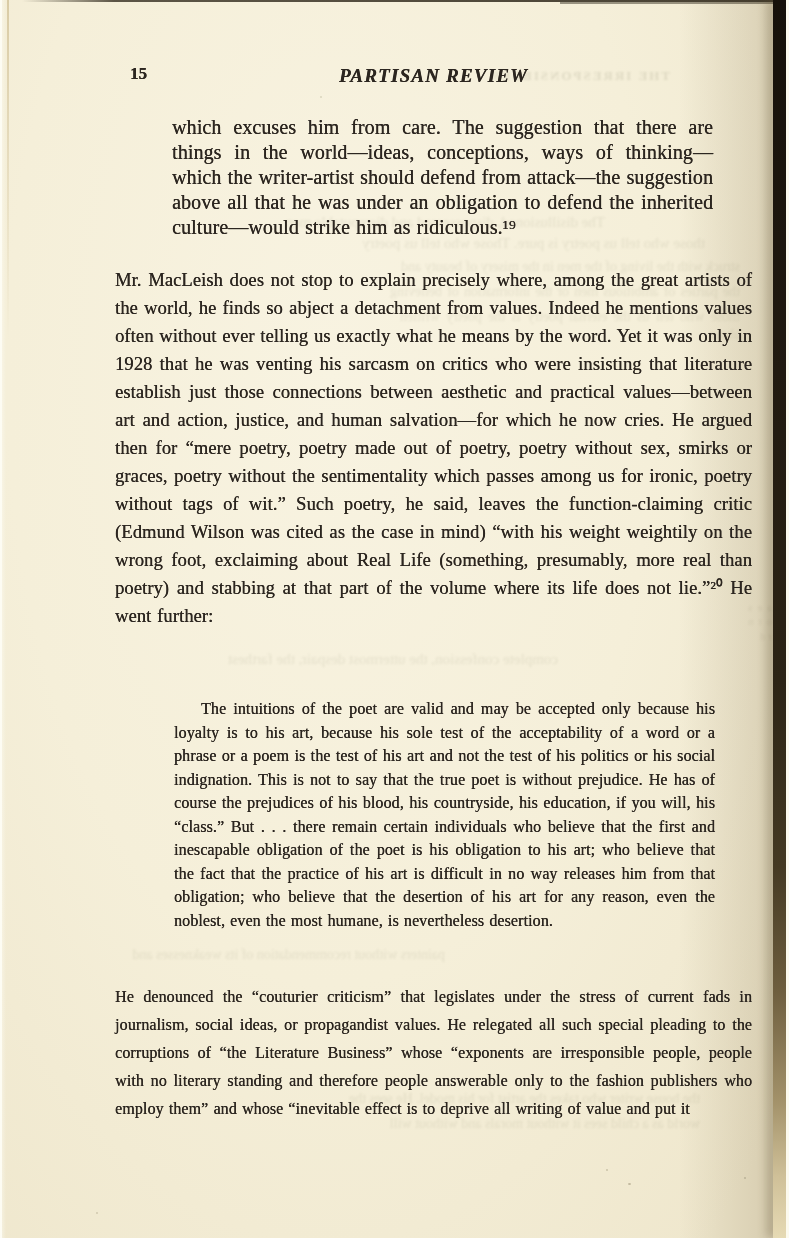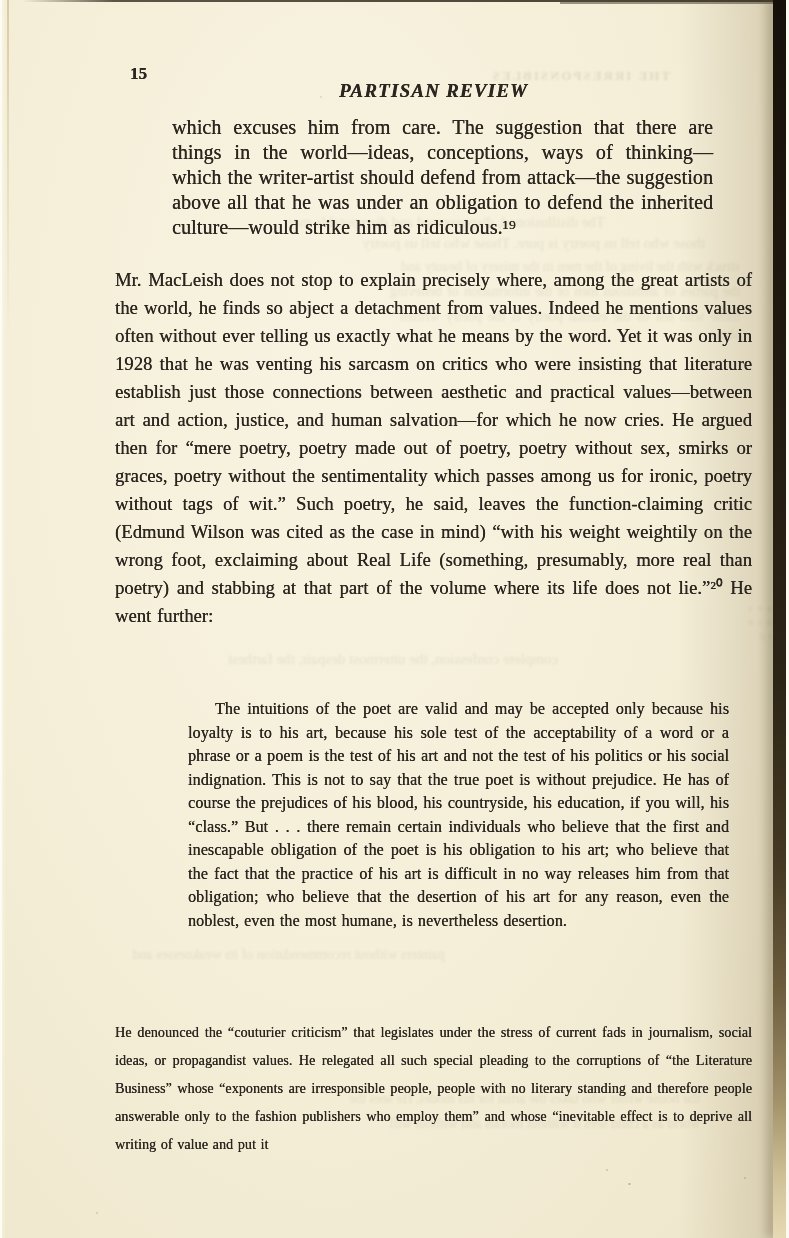--- a/index.html
+++ b/index.html
@@ -59,42 +59,42 @@
     letter-spacing: 0.1px;
     word-spacing: 1px;
   }
   .running-head-row { position: absolute; top: 64px; left: 115px; width: 637px; height: 26px; }
   .page-number {
     position: absolute; left: 15px; top: 0;
     font-size: 17px; font-weight: bold;
     text-shadow: 0.3px 0 0 currentColor;
   }
   .running-head {
-    position: absolute; left: 0; right: 0; top: 16px;
+    position: absolute; left: 0; right: 0; top: 1px;
     text-align: center;
     font-size: 19px; font-weight: bold; font-style: italic;
     letter-spacing: 1.2px;
     text-shadow: 0.35px 0 0 currentColor;
   }
   .quote1 {
     top: 115px; left: 172px; width: 541px;
     font-size: 20px; line-height: 25px;
   }
   .para1 {
     top: 246px; left: 115px; width: 637px;
     font-size: 18.5px; line-height: 28px; margin-top: 20px;
   }
   .quote2 {
-    top: 697px; left: 188px; width: 541px;
+    top: 697px; left: 174px; width: 541px;
     font-size: 16px; line-height: 23.5px;
     text-indent: 27px;
   }
   .para2 {
     top: 983px; left: 115px; width: 637px;
-    font-size: 14px; line-height: 28px; margin-top: 36px;
+    font-size: 16px; line-height: 28px;
   }
 
   
   .ghost {
     position: absolute;
     color: #6c6c50;
     opacity: 0.13;
     filter: blur(1.1px);
     transform: scaleX(-1);
     text-align: justify;

